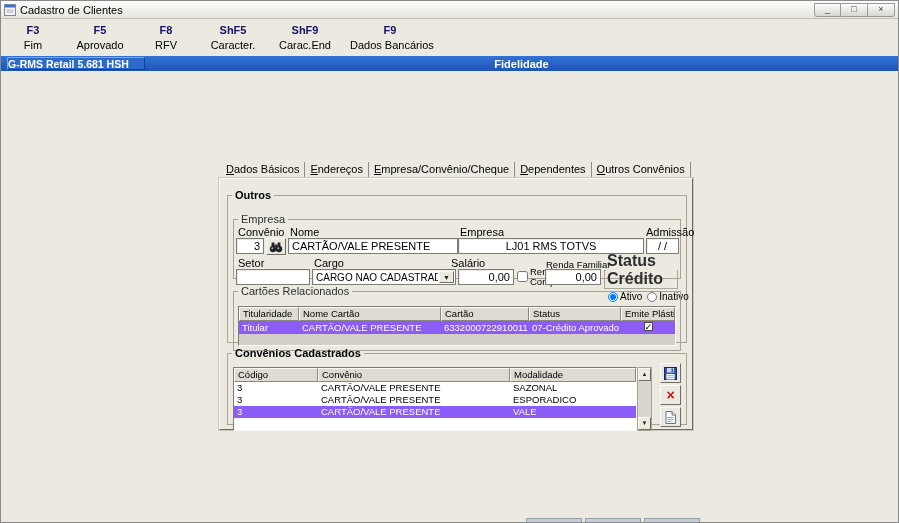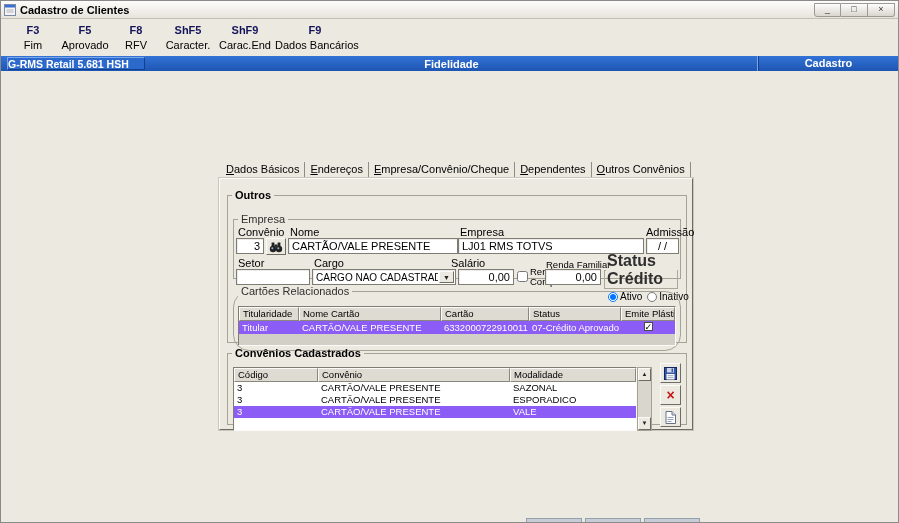--- a/index.html
+++ b/index.html
@@ -3,29 +3,29 @@
 <meta charset="utf-8">
 <style>
   * { box-sizing: border-box; margin: 0; padding: 0; }
   html,body { width:899px; height:523px; }
   body { font-family:"Liberation Sans",sans-serif; font-size:11px; color:#000; background:#fff; overflow:hidden; }
 
   .window { position:absolute; inset:0; background:#ece9e1; border:1px solid #8a8a8a; display:flex; flex-direction:column; }
 
   
   .titlebar { flex:0 0 18px; background:linear-gradient(#fcfcfb,#e7e4dd); border-bottom:1px solid #c2bfb4; display:flex; align-items:center; padding:0 3px; }
-  .title-text { margin-left:4px; font-size:11px;font-weight:bold; }
+  .title-text { margin-left:4px; font-size:11px; }
   .win-controls { margin-left:auto; display:flex; }
   .win-btn { width:27px; height:14px; font-size:9px; line-height:11px; text-align:center; background:linear-gradient(#fdfdfd,#d9d6ce); border:1px solid #9d9a91; color:#3a3a3a; padding:0; cursor:default; }
   .win-btn + .win-btn { border-left:none; }
   .win-btn.first { border-radius:0 0 0 3px; }
   .win-btn.last  { border-radius:0 0 3px 0; }
 
   
-  .toolbar { flex:0 0 37px; display:flex; gap:2px; padding:3px 4px 0 8px; background:#ece9e1; }
+  .toolbar { flex:0 0 37px; display:flex; gap:17px; padding:3px 4px 0 8px; background:#ece9e1; }
   .tb-item { text-align:center; cursor:default; }
   .tb-item:nth-of-type(1){width:48px}.tb-item:nth-of-type(2){width:52px}
   .tb-item:nth-of-type(3){width:46px}.tb-item:nth-of-type(4){width:54px}
   .tb-item:nth-of-type(5){width:56px}.tb-item:nth-of-type(6){width:80px}
   .tb-item:nth-of-type(7){width:64px}
   .tb-key { font-weight:bold; height:16px; line-height:17px; color:#14145a; }
   .tb-label { height:15px; line-height:14px; white-space:nowrap; }
 
   
   .bluebar { flex:0 0 15px; background:linear-gradient(#3273d6,#1e55b2); color:#fff; font-weight:bold; display:flex; align-items:center; }
@@ -44,21 +44,21 @@
   .tab::first-letter { text-decoration:underline; }
   .tab-content { position:relative; height:252px; background:#ece9e1;
                  border:1px solid; border-color:#fbfaf6 #6f6d63 #6f6d63 #fbfaf6; box-shadow:0 0 0 1px #c9c6bb; }
 
   fieldset { position:absolute; border:1px solid #a6a396; }
   legend { padding:0 3px; margin-left:4px; color:#2f2f2f; background:transparent; }
   .legend-bold { font-weight:bold; color:#000; }
 
   .fs-dados     { left:7px;  top:10px;  width:460px; height:154px; }
   .fs-empresa   { left:5px;  top:12px;  width:448px; height:66px; }
-  .fs-cartoes   { left:5px;  top:84px;  width:448px; height:66px;border-radius:16px; }
+  .fs-cartoes   { left:5px;  top:84px;  width:448px; height:66px; }
   .fs-convenios { left:7px;  top:168px; width:460px; height:78px; }
   .fs-status    { left:370px; top:27px; width:74px;  height:33px; border-color:#aaa79a; }
   .fs-status legend { font-weight:bold; font-size:16px; margin-left:1px; padding:0 1px; }
 
   .flabel { position:absolute; white-space:nowrap; line-height:11px; }
   .small  { font-size:9.5px; }
 
   .tin { position:absolute; height:16px; border:1px solid #7f7c71; background:#fff;
          font:11px "Liberation Sans",sans-serif; padding:0 3px; box-shadow:inset 1px 1px 0 rgba(0,0,0,0.08); }
   .tin.right { text-align:right; }
@@ -159,21 +159,20 @@
     </div>
     <div class="tb-item">
       <div class="tb-key">F9</div>
       <div class="tb-label">Dados Bancários</div>
     </div>
   </div>
 
   <div class="bluebar">
     <div class="bb-left">G-RMS Retail 5.681 HSH</div>
     <div class="bb-center">Fidelidade</div>
-    <div class="bb-right">Cadastro</div>
   </div>
 
   <div class="client">
     <div class="tabpanel">
       <div class="tabs">
         <span class="tab">Dados Básicos</span>
         <span class="tab">Endereços</span>
         <span class="tab">Empresa/Convênio/Cheque</span>
         <span class="tab">Dependentes</span>
         <span class="tab active">Outros Convênios</span>
@@ -200,21 +199,21 @@
                   <rect x="8.6" y="1.5" width="2.8" height="5" fill="#222"></rect>
                   <rect x="5.5" y="3.5" width="3" height="2.4" fill="#222"></rect>
                   <circle cx="4" cy="8" r="3.2" fill="#222"></circle>
                   <circle cx="10" cy="8" r="3.2" fill="#222"></circle>
                   <circle cx="3.3" cy="7.3" r="1" fill="#8fb2d9"></circle>
                   <circle cx="9.3" cy="7.3" r="1" fill="#8fb2d9"></circle>
                 </svg>
               </span>
             </button>
             <input class="tin" style="left: 54px; top: 13px; width: 170px;" value="CARTÃO/VALE PRESENTE">
-            <input class="tin" style="left: 224px; top: 13px; width: 186px;" value="LJ01 RMS TOTVS">
+            <input class="tin" style="left: 224px; top: 13px; width: 186px; text-align: center;" value="LJ01 RMS TOTVS">
             <input class="tin center" style="left: 412px; top: 13px; width: 33px;" value="/ /">
 
             <span class="flabel" style="left:4px; top:33px;">Setor</span>
             <span class="flabel" style="left:80px; top:33px;">Cargo</span>
             <span class="flabel" style="left:217px; top:33px;">Salário</span>
             <span class="flabel small" style="left:312px; top:34px;">Renda Familiar</span>
 
             <input class="tin" style="left: 2px; top: 44px; width: 74px;" value="">
 
             <div class="combo" style="left:78px; top:44px; width:144px;">

